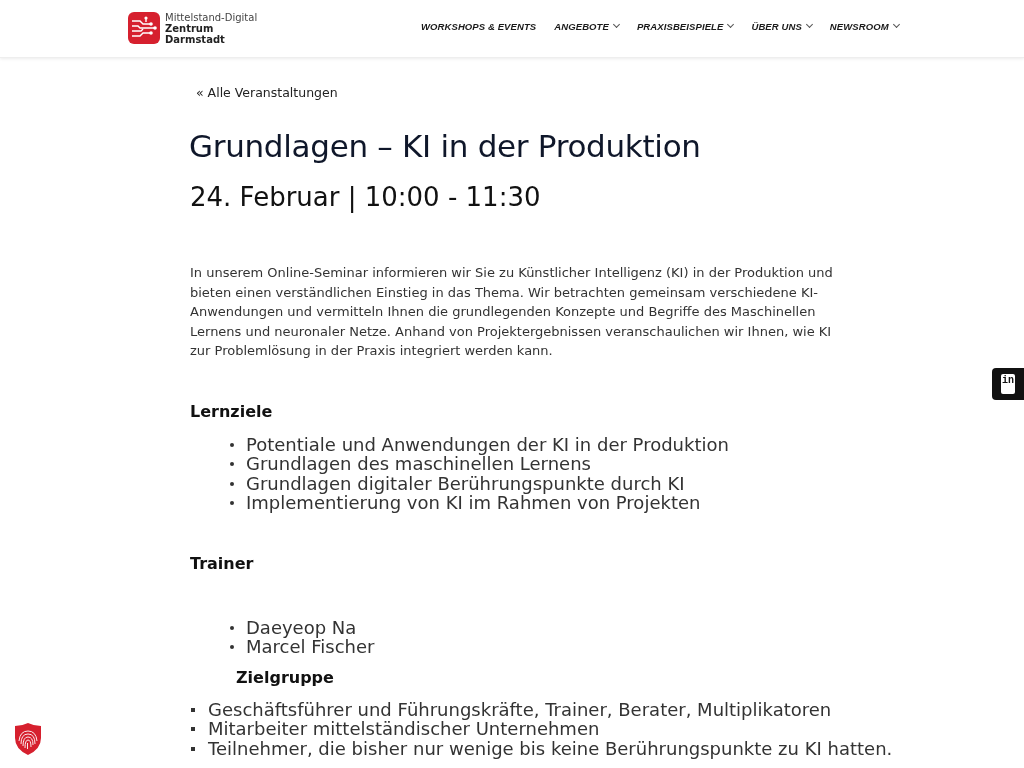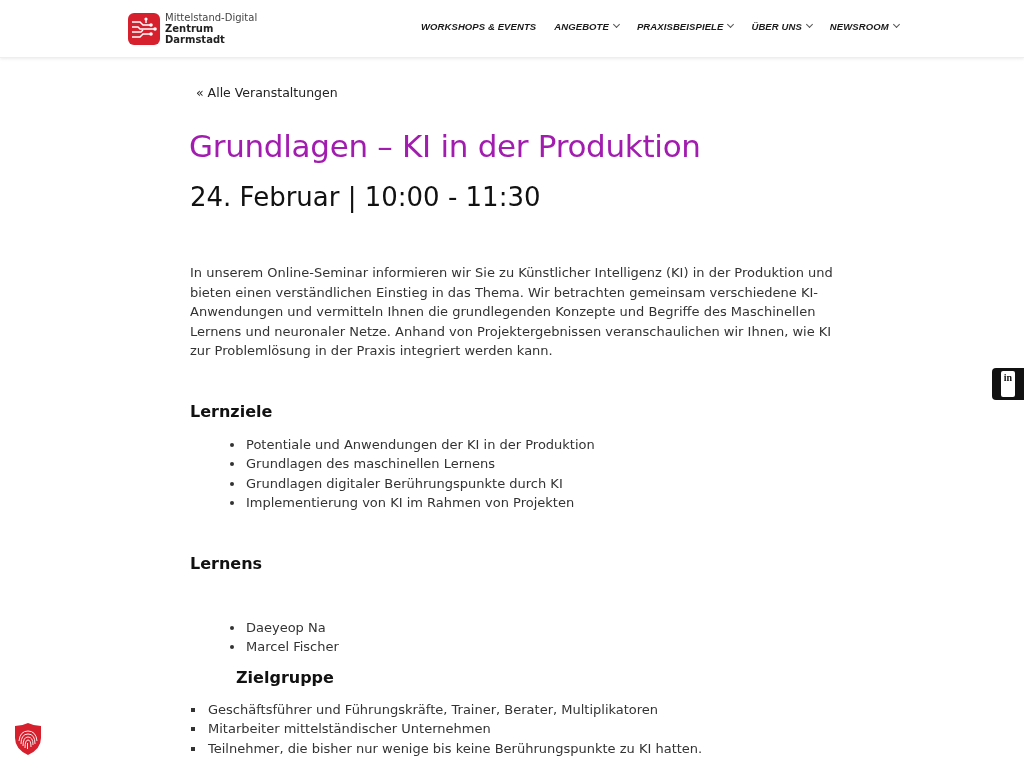--- a/index.html
+++ b/index.html
@@ -1,46 +1,46 @@
 <!DOCTYPE html>
 <html><head>
 <meta charset="utf-8">
 <style>
   * { box-sizing: border-box; margin: 0; padding: 0; }
   html, body { width: 1024px; height: 768px; overflow: hidden; background: #ffffff; }
   body { font-family: "DejaVu Sans", sans-serif; color: #222; position: relative; }
 
   .header { position: absolute; top: 0; left: 0; width: 1024px; height: 58px; background: #fff; box-shadow: 0 1px 3px rgba(0,0,0,0.08); border-bottom: 1px solid #eee; }
-  .logo { position: absolute; left: 128px; top: 12px; display: flex; align-items: flex-end; }
+  .logo { position: absolute; left: 128px; top: 12px; display: flex; align-items: flex-start; }
   .logo-mark { width: 32px; height: 32px; background: #d6202e; border-radius: 6px; position: relative; overflow: hidden; }
   .logo-mark svg { position: absolute; left: 0; top: 0; }
   .logo-text { margin-left: 5px; line-height: 11px; }
   .logo-text .l1 { font-size: 10px; color: #444; display: block; }
   .logo-text .l2 { font-size: 10px; font-weight: bold; color: #222; display: block; }
   .logo-text .l3 { font-size: 10px; font-weight: bold; color: #222; display: block; }
 
   .nav { position: absolute; top: 21px; left: 421px; display: flex; font-style: italic; }
   .nav-item { font-family: "Liberation Sans", sans-serif; font-size: 9.5px; font-weight: bold; color: #1a1a1a; margin-right: 18px; display: flex; align-items: center; cursor: pointer; letter-spacing: 0.1px; }
   .nav-item .chev { margin-left: 5px; width: 5px; height: 5px; border-right: 1px solid #555; border-bottom: 1px solid #555; transform: rotate(45deg); position: relative; top: -2px; }
 
   .back-link { position: absolute; left: 196px; top: 85px; font-size: 12.5px; color: #222; text-decoration: none; cursor: pointer; }
 
-  .title { position: absolute; left: 189px; top: 128px; font-size: 31px; color: #a21caf; font-weight: normal; letter-spacing: -0.3px; white-space: nowrap; }
+  .title { position: absolute; left: 189px; top: 128px; font-size: 31px; color: #0f172a; font-weight: normal; letter-spacing: -0.3px; white-space: nowrap; }
   .datetime { position: absolute; left: 190px; top: 182px; font-size: 26px; color: #111; font-weight: normal; white-space: nowrap; text-align: center; }
 
   .intro { position: absolute; left: 190px; top: 263px; width: 650px; font-size: 13px; line-height: 19.5px; color: #333; }
 
   .h2 { position: absolute; left: 190px; font-size: 16px; color: #111; }
-  .list { position: absolute; list-style: none; font-size: 13px; color: #333; }
+  .list { position: absolute; list-style: none; font-size: 18px; color: #333; }
   .list li { height: 19.3px; line-height: 19.3px; position: relative; padding-left: 0; white-space: nowrap; }
   .list.round li::before { content: ""; position: absolute; left: -16px; top: 8px; width: 4px; height: 4px; border-radius: 50%; background: #333; }
   .list.square li::before { content: ""; position: absolute; left: -17px; top: 8px; width: 4px; height: 4px; background: #333; }
 
   .linkedin { position: absolute; left: 992px; top: 368px; width: 32px; height: 32px; background: #111; border-radius: 4px 0 0 4px; display: flex; align-items: center; justify-content: center; cursor: pointer; }
-  .linkedin .in { width: 14px; height: 26px; background: #fff; border-radius: 2px; color: #111; font-size: 10px; font-weight: bold; line-height: 14px; text-align: center; font-family: Liberation Serif, serif; }
+  .linkedin .in { width: 14px; height: 20px; background: #fff; border-radius: 2px; color: #111; font-size: 10px; font-weight: bold; line-height: 14px; text-align: center; font-family: Liberation Mono, monospace; }
 
   .privacy-badge { position: absolute; left: 12px; top: 722px; width: 32px; height: 34px; cursor: pointer; }
 </style>
 </head>
 <body>
 
 <header class="header">
   <div class="logo">
     <div class="logo-mark">
       <svg width="32" height="32" viewBox="0 0 32 32">
@@ -97,21 +97,21 @@
 <p class="intro">In unserem Online-Seminar informieren wir Sie zu Künstlicher Intelligenz (KI) in der Produktion und bieten einen verständlichen Einstieg in das Thema. Wir betrachten gemeinsam verschiedene KI-Anwendungen und vermitteln Ihnen die grundlegenden Konzepte und Begriffe des Maschinellen Lernens und neuronaler Netze. Anhand von Projektergebnissen veranschaulichen wir Ihnen, wie KI zur Problemlösung in der Praxis integriert werden kann.</p>
 
 <h3 class="h2" style="top:402px;">Lernziele</h3>
 <ul class="list round" style="left:246px; top:435px;">
   <li>Potentiale und Anwendungen der KI in der Produktion</li>
   <li>Grundlagen des maschinellen Lernens</li>
   <li>Grundlagen digitaler Berührungspunkte durch KI</li>
   <li>Implementierung von KI im Rahmen von Projekten</li>
 </ul>
 
-<h3 class="h2" style="top:554px;">Lernens</h3>
+<h3 class="h2" style="top:554px;">Trainer</h3>
 <ul class="list round" style="left:246px; top:587px;margin-top:31px;">
   <li>Daeyeop Na</li>
   <li>Marcel Fischer</li>
 </ul>
 
 <h3 class="h2" style="top:668px;margin-left:46px;">Zielgruppe</h3>
 <ul class="list square" style="left:208px; top:700px;">
   <li>Geschäftsführer und Führungskräfte, Trainer, Berater, Multiplikatoren</li>
   <li>Mitarbeiter mittelständischer Unternehmen</li>
   <li>Teilnehmer, die bisher nur wenige bis keine Berührungspunkte zu KI hatten.</li>

